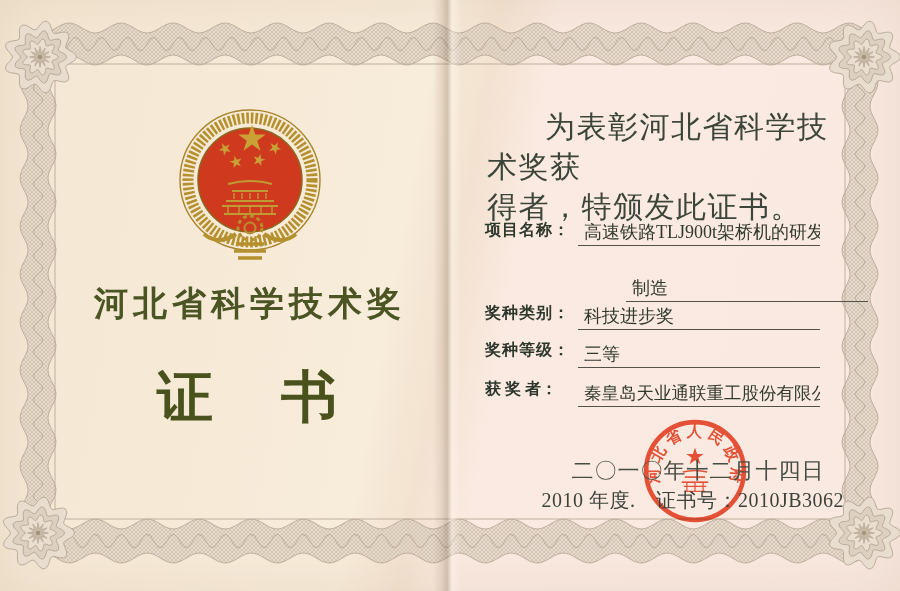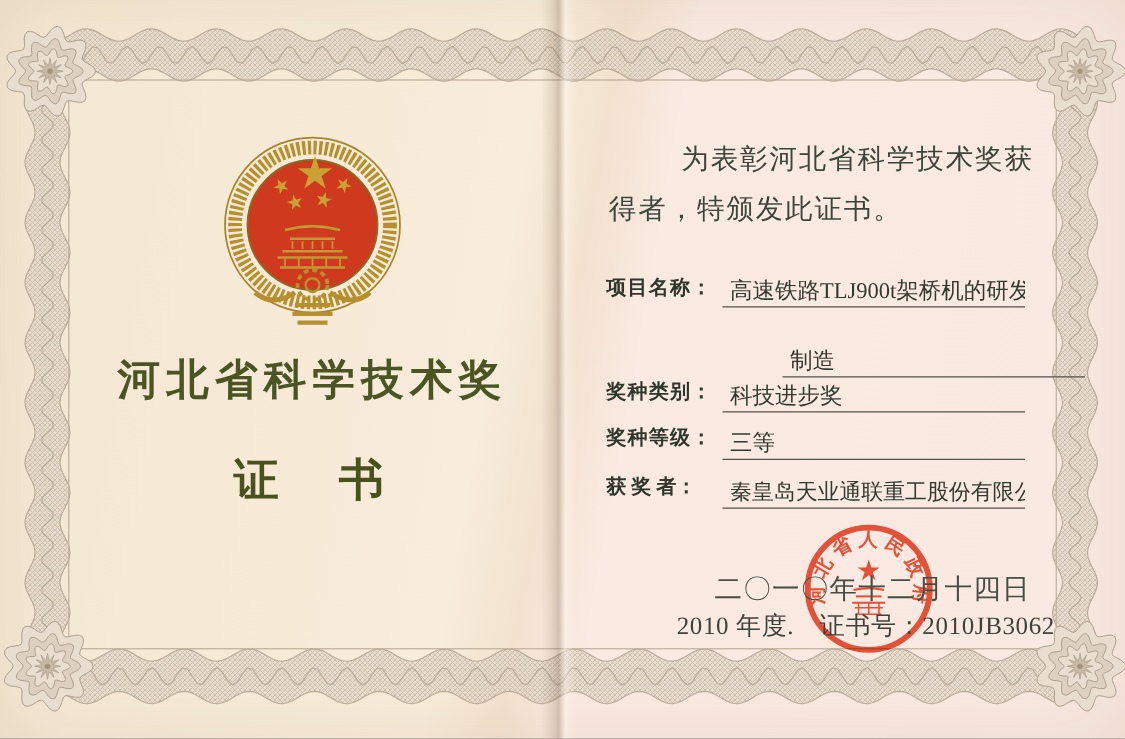--- a/index.html
+++ b/index.html
@@ -7,23 +7,23 @@
     background:linear-gradient(100deg,#f4e7d3 0%,#f8ecda 44%,#f3e2d0 50%,#faeae1 56%,#f9e9e0 100%);
     box-shadow:inset 0 0 60px rgba(150,110,70,.12);}
   .border-svg{position:absolute;left:0;top:0;width:900px;height:591px;}
   .fold{position:absolute;left:433px;top:0;width:28px;height:591px;z-index:1;
     background:linear-gradient(90deg,rgba(120,90,55,0) 0%,rgba(120,90,55,.14) 32%,rgba(80,55,30,.22) 50%,rgba(255,248,238,.45) 68%,rgba(120,90,55,0) 100%);}
   
   .emblem{position:absolute;left:170px;top:96px;width:160px;height:180px;z-index:2;}
   .award-title{position:absolute;left:60px;top:281px;width:380px;text-align:center;
     font-size:34px;font-weight:bold;letter-spacing:5px;color:#4a5523;z-index:2;}
   .cert-word{position:absolute;left:60px;top:360px;width:380px;text-align:center;
-    font-size:36px;font-weight:bold;letter-spacing:6px;color:#49511c;z-index:2;}
+    font-size:56px;font-weight:bold;letter-spacing:6px;color:#49511c;z-index:2;}
   
-  .intro{position:absolute;left:487px;top:107px;width:346px;font-size:22px;line-height:40px;
+  .intro{position:absolute;left:487px;top:107px;width:346px;font-size:30px;line-height:40px;
     letter-spacing:1.5px;color:#3c453a;z-index:2;}
   .intro .l1{text-indent:58px;}
   .field-label{position:absolute;font-size:16px;font-weight:bold;letter-spacing:1px;color:#2d372c;z-index:2;}
   .field-value{position:absolute;left:578px;width:242px;height:26px;padding-left:6px;box-sizing:border-box;
     font-size:18px;color:#32392e;border-bottom:1.5px solid #53524a;z-index:2;white-space:nowrap;overflow:hidden;}
   .lbl1{left:485px;top:220px;}
   .lbl2{left:485px;top:303px;}
   .lbl3{left:485px;top:340px;}
   .lbl4{left:485px;top:379px;letter-spacing:0;}
   .val1{top:220px;}

